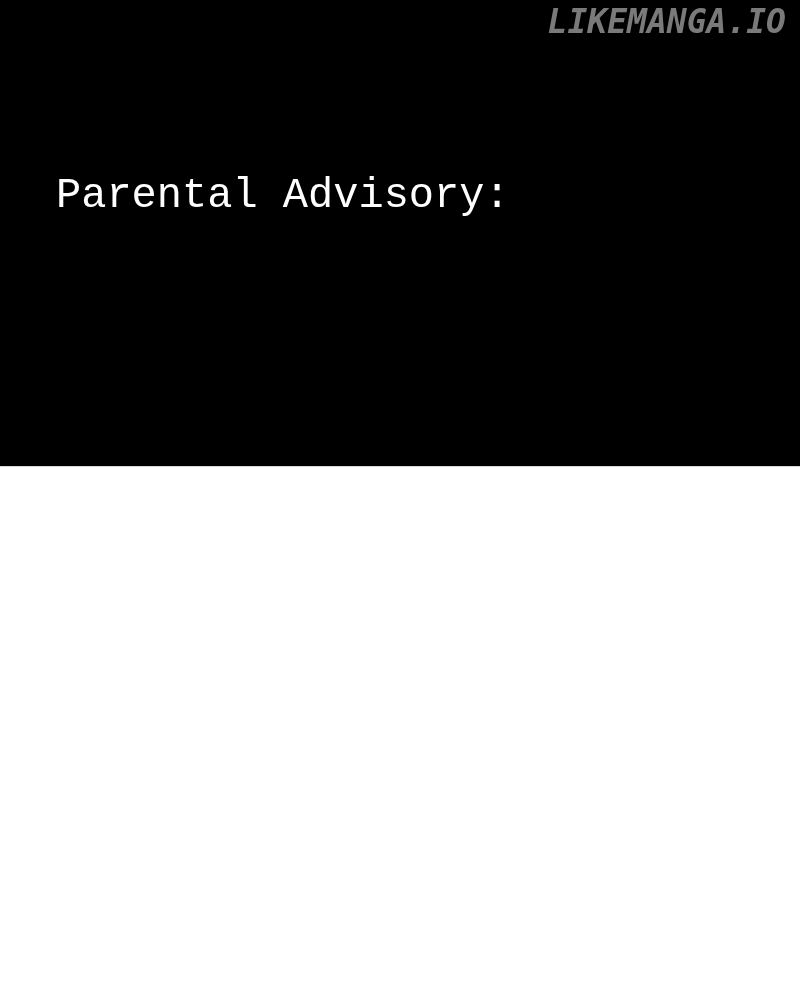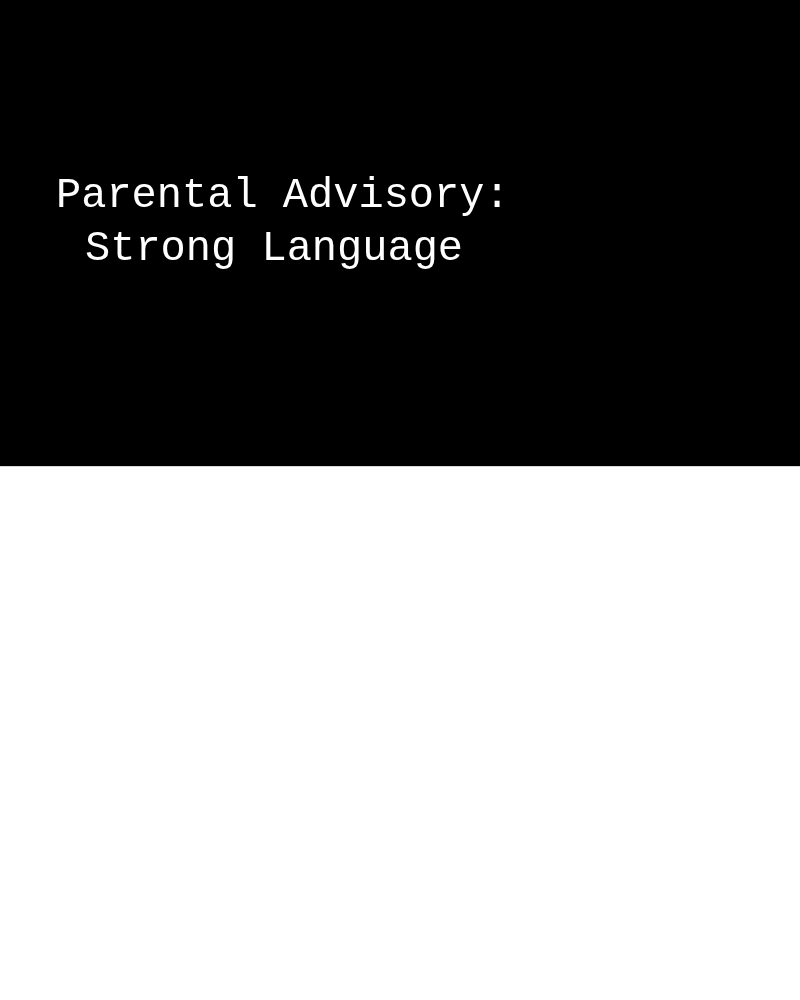--- a/index.html
+++ b/index.html
@@ -66,19 +66,19 @@
     width: 800px;
     height: 533px;
     background: #ffffff;
   }
 </style>
 </head>
 <body>
 
 <div class="page">
   <div class="black-panel">
+    <div class="watermark">LIKEMANGA.IO</div>
     <div class="advisory">
       <span class="line1">Parental Advisory:</span>
-      <span class="line2">Strong Language</span>
     </div>
   </div>
   <div class="white-area"></div>
 </div>
 
 </body></html>

